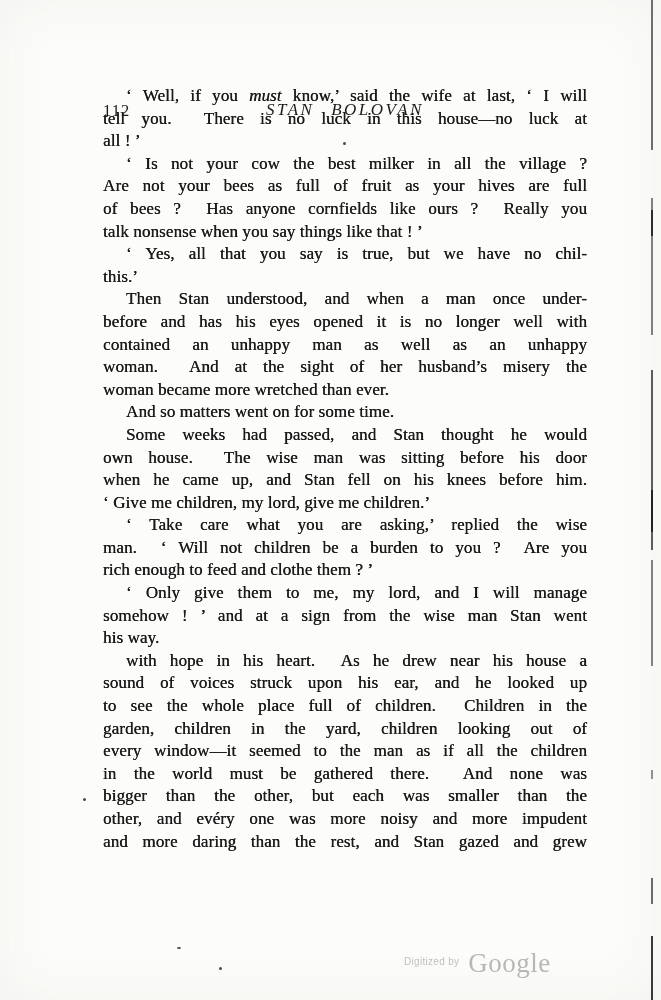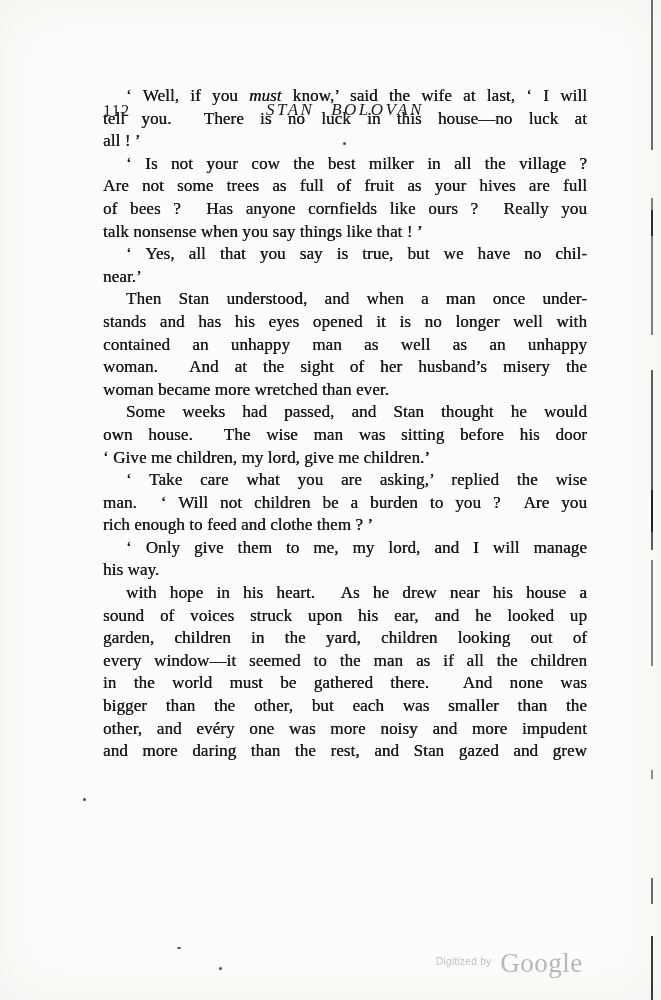--- a/index.html
+++ b/index.html
@@ -45,21 +45,21 @@
   .line {
     text-align: justify;
     text-align-last: justify;
   }
   .para .line:first-child { text-indent: 23px; }
   .para .line:last-child { text-align-last: left; }
   .para.justify-last .line:last-child { text-align-last: justify; }
   .line i { font-style: italic; }
   .watermark {
     position: absolute;
-    left: 436px; top: 948px;
+    left: 404px; top: 948px;
     white-space: nowrap;
     text-shadow: none;
   }
   .watermark-prefix {
     font-family: "Liberation Sans", sans-serif;
     font-size: 10px;
     color: #bfbfbf;
     vertical-align: 7px;
     letter-spacing: 0.3px;
   }
@@ -91,52 +91,58 @@
   </div>
 
   <div class="page-text">
       <div class="para">
         <div class="line">‘ Well, if you <i>must</i> know,’ said the wife at last, ‘ I will</div>
         <div class="line">tell you.&nbsp; There is no luck in this house—no luck at</div>
         <div class="line">all ! ’</div>
       </div>
       <div class="para">
         <div class="line">‘ Is not your cow the best milker in all the village ?</div>
-        <div class="line">Are not some trees as full of fruit as your hives are full</div>
+        <div class="line">Are not your bees as full of fruit as your hives are full</div>
         <div class="line">of bees ?&nbsp;  Has anyone cornfields like ours ?&nbsp;  Really you</div>
         <div class="line">talk nonsense when you say things like that ! ’</div>
       </div>
       <div class="para">
         <div class="line">‘ Yes, all that you say is true, but we have no chil-</div>
-        <div class="line">near.’</div>
+        <div class="line">this.’</div>
       </div>
       <div class="para">
         <div class="line">Then Stan understood, and when a man once under-</div>
-        <div class="line">stands and has his eyes opened it is no longer well with</div>
+        <div class="line">before and has his eyes opened it is no longer well with</div>
         <div class="line">contained an unhappy man as well as an unhappy</div>
         <div class="line">woman.&nbsp; And at the sight of her husband’s misery the</div>
         <div class="line">woman became more wretched than ever.</div>
       </div>
       <div class="para">
+        <div class="line">And so matters went on for some time.</div>
+      </div>
+      <div class="para">
         <div class="line">Some weeks had passed, and Stan thought he would</div>
         <div class="line">own house.&nbsp; The wise man was sitting before his door</div>
+        <div class="line">when he came up, and Stan fell on his knees before him.</div>
         <div class="line">‘ Give me children, my lord, give me children.’</div>
       </div>
       <div class="para">
         <div class="line">‘ Take care what you are asking,’ replied the wise</div>
         <div class="line">man.&nbsp; ‘ Will not children be a burden to you ?&nbsp;  Are you</div>
         <div class="line">rich enough to feed and clothe them ? ’</div>
       </div>
       <div class="para">
         <div class="line">‘ Only give them to me, my lord, and I will manage</div>
+        <div class="line">somehow ! ’ and at a sign from the wise man Stan went</div>
         <div class="line">his way.</div>
       </div>
       <div class="para justify-last">
         <div class="line">with hope in his heart.&nbsp;  As he drew near his house a</div>
         <div class="line">sound of voices struck upon his ear, and he looked up</div>
+        <div class="line">to see the whole place full of children.&nbsp;  Children in the</div>
         <div class="line">garden, children in the yard, children looking out of</div>
         <div class="line">every window—it seemed to the man as if all the children</div>
         <div class="line">in the world must be gathered there.&nbsp; And none was</div>
         <div class="line">bigger than the other, but each was smaller than the</div>
         <div class="line">other, and evéry one was more noisy and more impudent</div>
         <div class="line">and more daring than the rest, and Stan gazed and grew</div>
       </div>
     </div>
 
   <div class="watermark">

